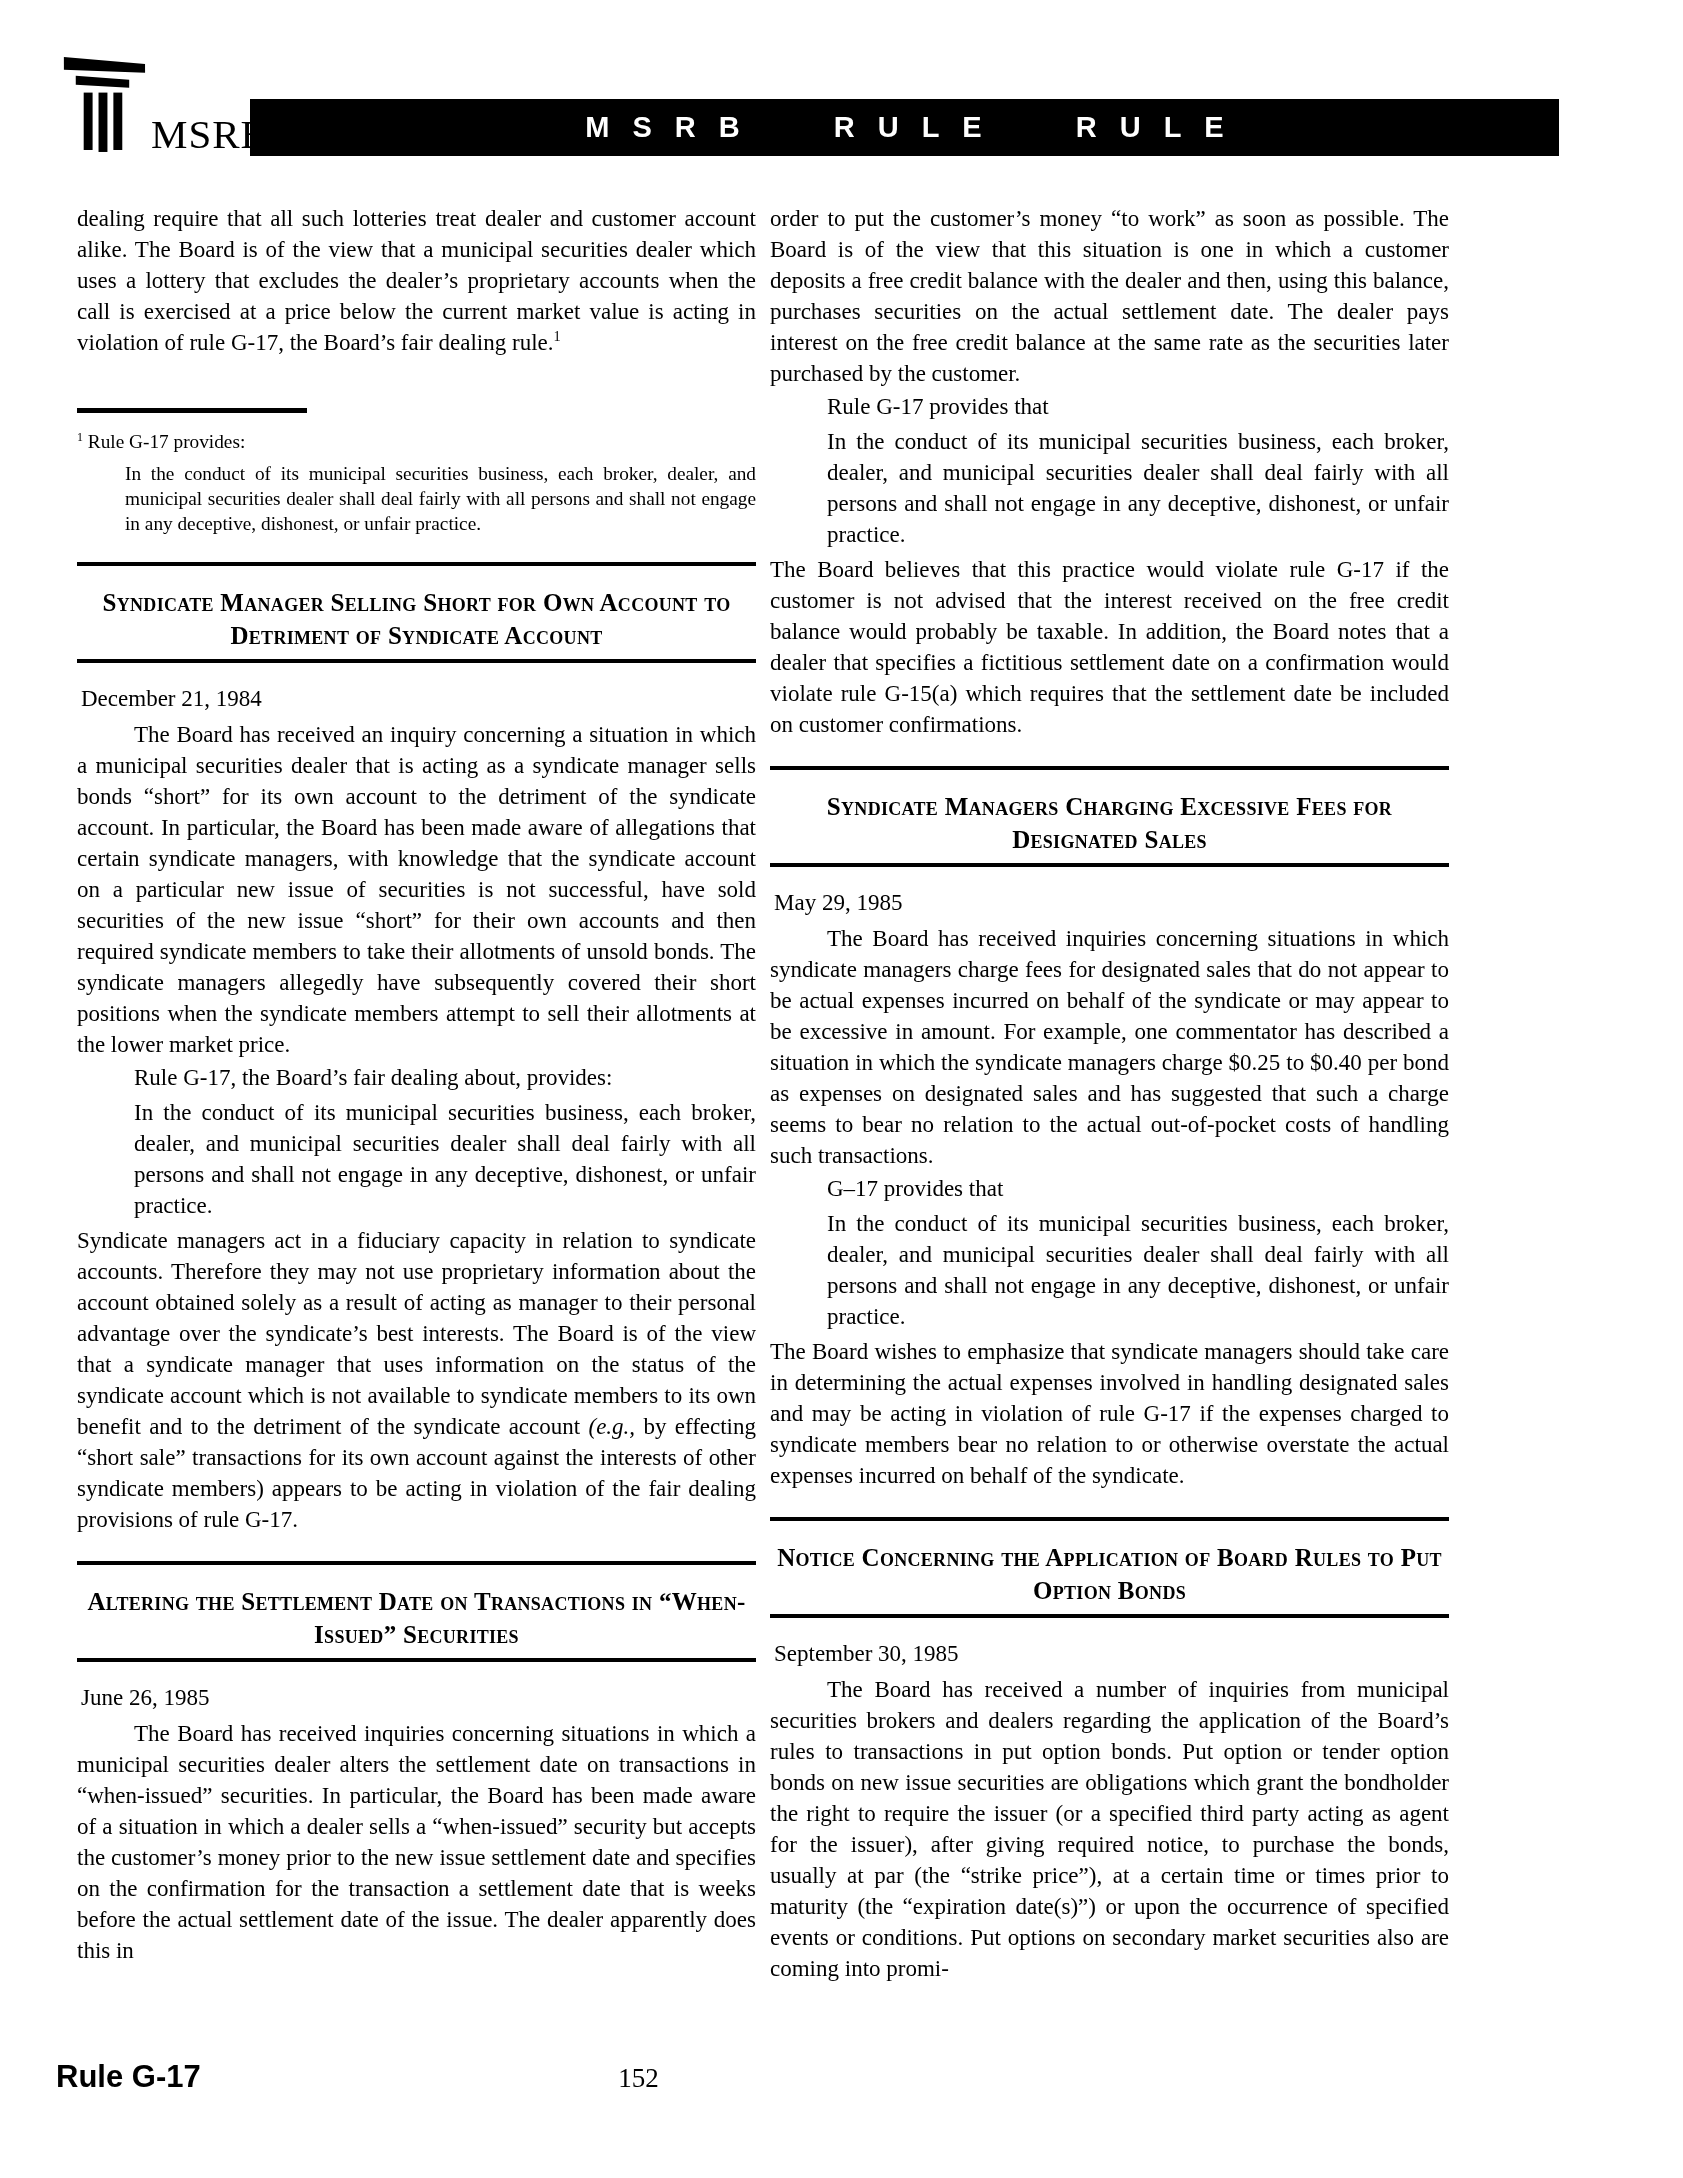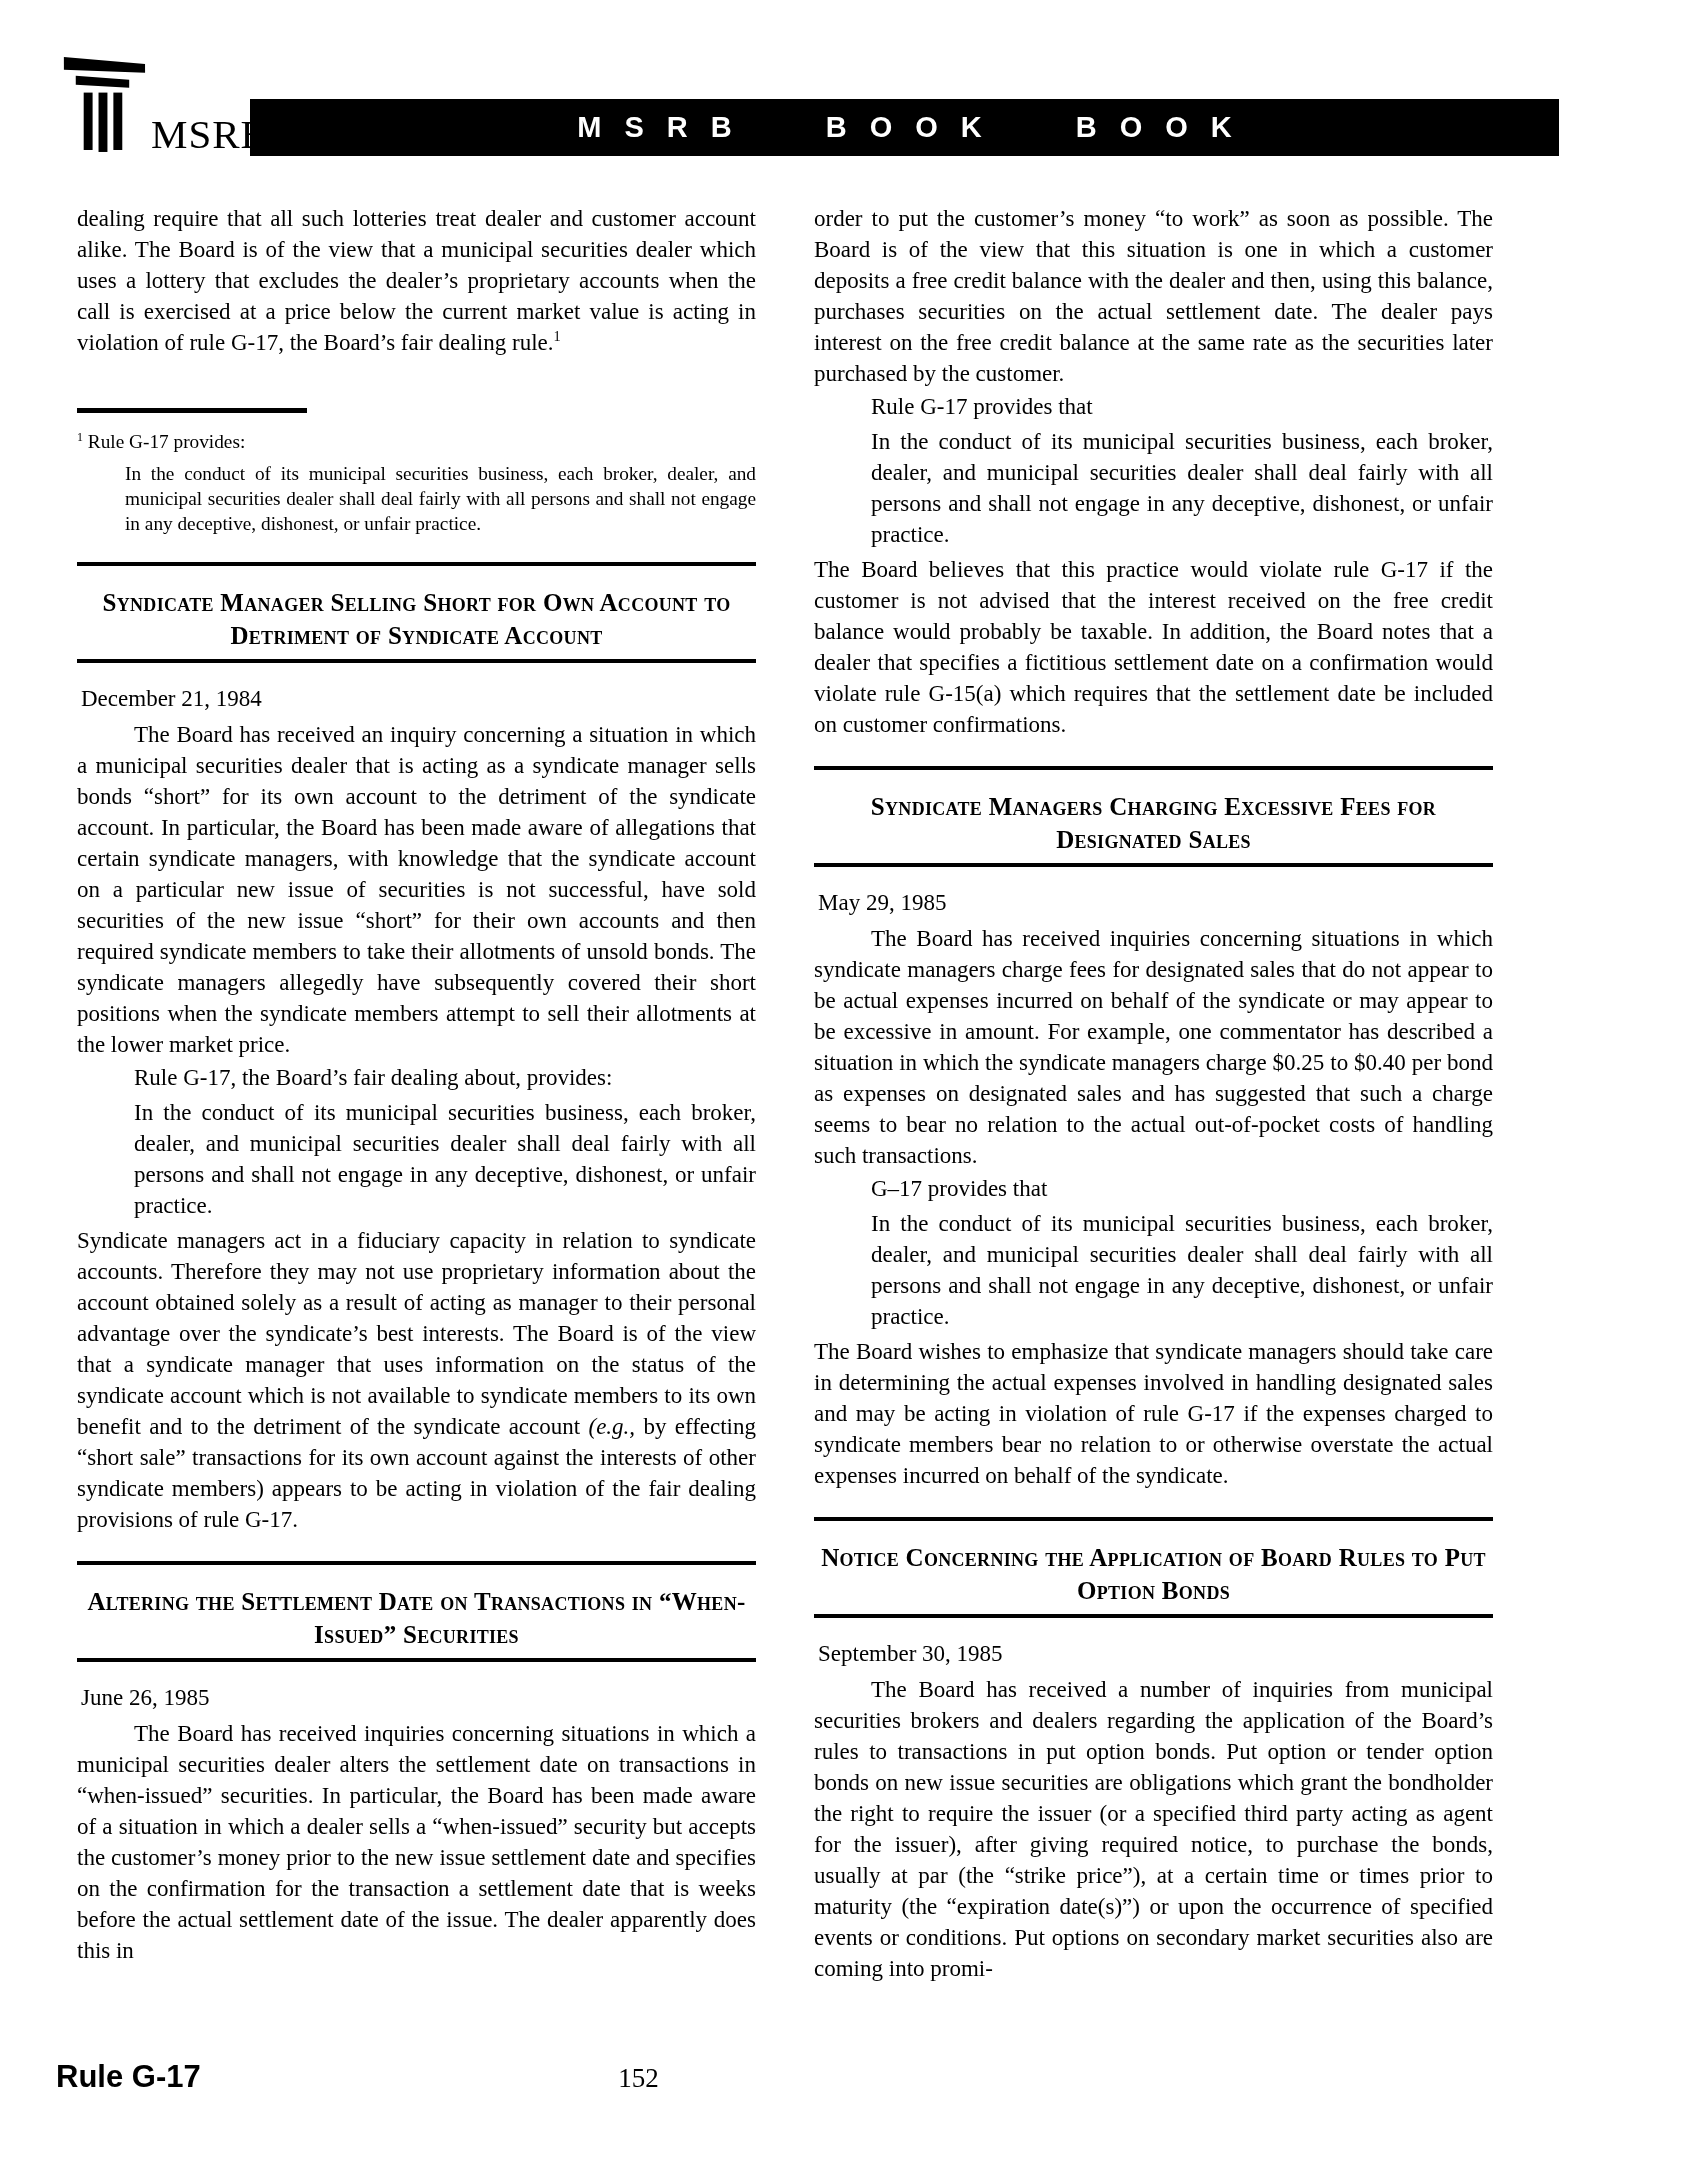--- a/index.html
+++ b/index.html
@@ -19,21 +19,21 @@
     display:flex;align-items:center;justify-content:center;
   }
   .banner span{
     color:#fff;font-family:"Liberation Sans","DejaVu Sans",sans-serif;font-weight:bold;
     font-size:29px;letter-spacing:23px;word-spacing:40px;padding-left:23px;white-space:nowrap;
   }
 
   
   .col{position:absolute;top:203px;width:679px;font-size:23px;line-height:31px;text-align:justify;}
   .col-left{left:77px;}
-  .col-right{left:814px;}
+  .col-right{left:770px;}
 
   .body-p{margin:0 0 2px 0;}
   .body-p.indent{text-indent:57px;}
   sup.fn-ref, .fn-lead sup{font-size:0.62em;vertical-align:super;line-height:0;}
 
   .quote{margin:4px 0 4px 57px;text-align:justify;}
 
   .date{margin:0 0 5px 4px;text-align:left;}
 
   .section-heading{
@@ -71,21 +71,21 @@
       <polygon points="10,6 92,13 92,22 10,19" fill="#000"></polygon>
       <polygon points="22,25 76,29 76,37 22,34" fill="#000"></polygon>
       <rect x="30" y="42" width="9" height="58" fill="#000"></rect>
       <rect x="45" y="42" width="9" height="60" fill="#000"></rect>
       <rect x="60" y="42" width="9" height="58" fill="#000"></rect>
     </svg>
     <span class="logo-text">MSRB</span>
   </div>
 
   <div class="banner">
-    <span>MSRB BOOK BOOK</span>
+    <span>MSRB RULE RULE</span>
   </div>
 
   <div class="col col-left">
     <p class="body-p"><span>dealing require that all such lotteries treat dealer and customer account alike. The Board is of the view that a municipal securities dealer which uses a lottery that excludes the dealer’s proprietary accounts when the call is exercised at a price below the current market value is acting in violation of rule G-17, the Board’s fair dealing rule.</span><sup class="fn-ref">1</sup></p>
 
     <div class="footnote">
       <div class="fn-rule"></div>
       <p class="fn-lead"><sup>1</sup> <span>Rule G-17 provides:</span></p>
       <p class="fn-quote">In the conduct of its municipal securities business, each broker, dealer, and municipal securities dealer shall deal fairly with all persons and shall not engage in any deceptive, dishonest, or unfair practice.</p>
     </div>

